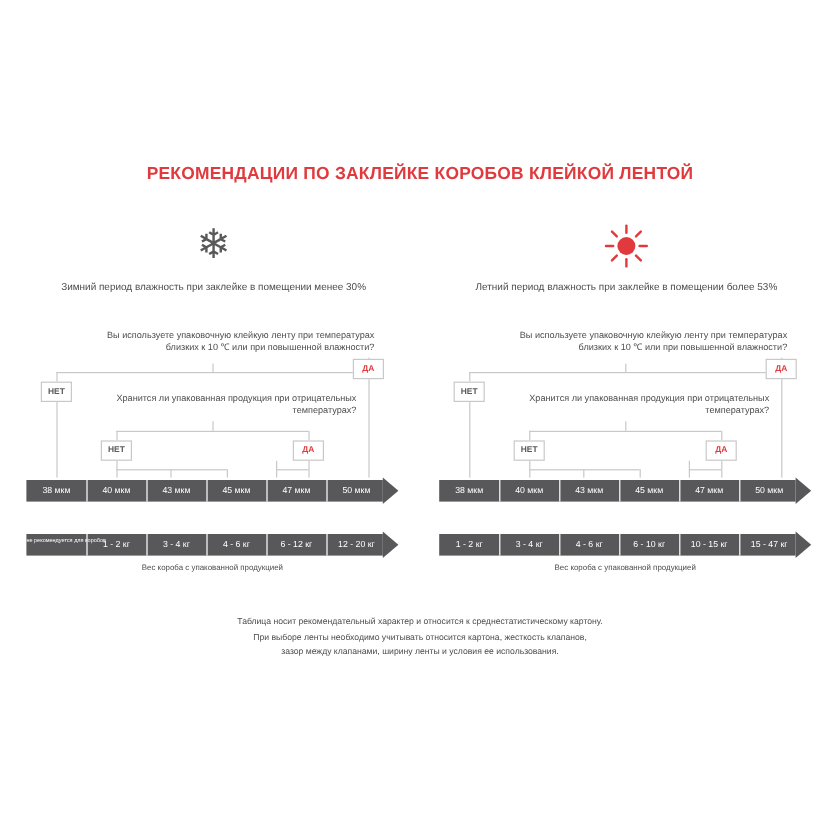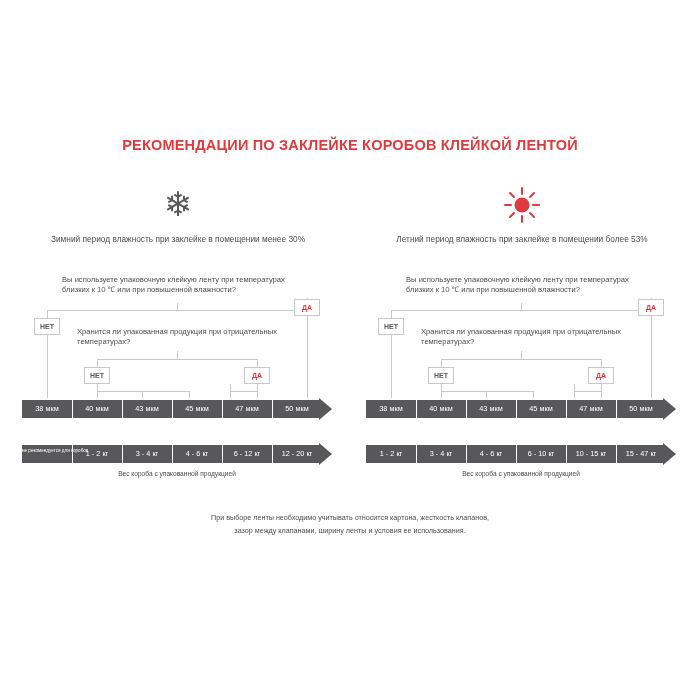--- a/index.html
+++ b/index.html
@@ -75,24 +75,25 @@
     top: 265px;
     width: 310px;
     height: 230px;
   }
   .panel.left  { left: 22px; }
   .panel.right { left: 366px; }
 
   
   .question {
     position: absolute;
-    text-align: left;
+    text-align: right;
     font-size: 7.6px;
     line-height: 1.35;
     color: #4d4d4d;
+    margin-left: 20px;
   }
   .q1 { top: 10px; left: 40px; width: 230px; }
   .q2 { top: 62px; left: 55px; width: 200px; }
 
   
   .abox {
     position: absolute;
     box-sizing: border-box;
     width: 26px;
     height: 17px;
@@ -330,17 +331,18 @@
       <div class="divider" style="left:100px;"></div>
       <div class="divider" style="left:150px;"></div>
       <div class="divider" style="left:200px;"></div>
       <div class="divider" style="left:250px;"></div>
     </div>
 
     <div class="caption" style="left:5px; top:205px;">Вес короба с упакованной продукцией</div>
   </div>
 
   <div class="footnote">
+    <div>Таблица носит рекомендательный характер и относится к среднестатистическому картону.</div>
     <div>При выборе ленты необходимо учитывать относится картона, жесткость клапанов,</div>
     <div>зазор между клапанами, ширину ленты и условия ее использования.</div>
   </div>
 
 </div>
 
 </body></html>

